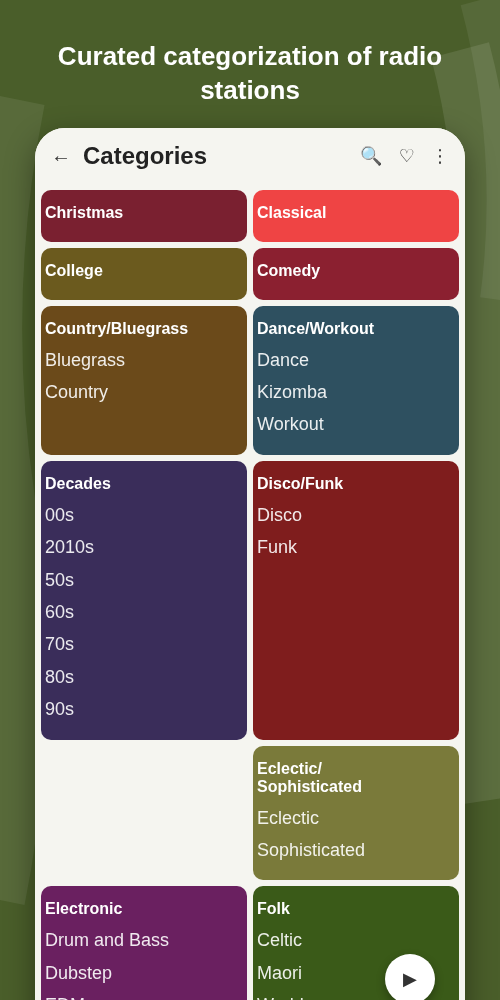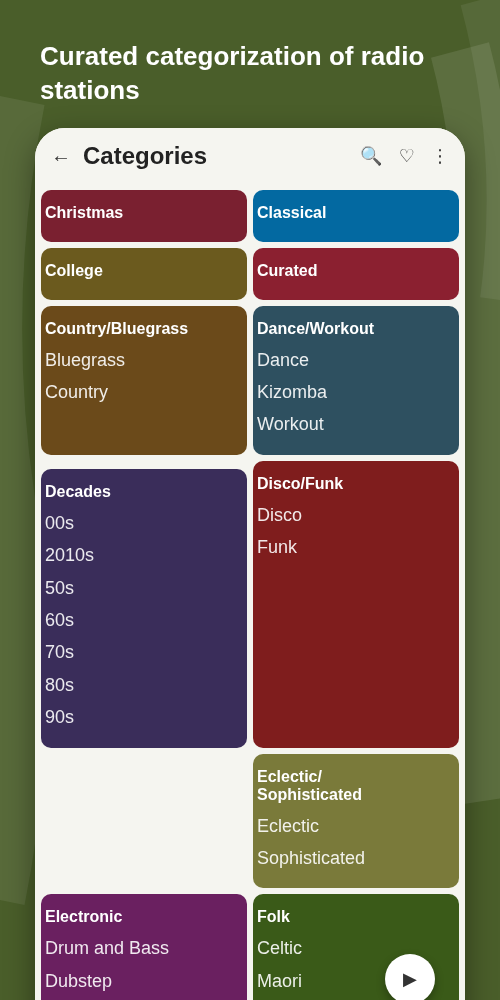--- a/index.html
+++ b/index.html
@@ -16,21 +16,21 @@
     .bg-curves {
       position: absolute;
       top: 0; left: 0; right: 0; bottom: 0;
       pointer-events: none;
       z-index: 0;
     }
 
     .header-text {
       position: relative;
       z-index: 1;
-      text-align: left;
+      text-align: center;
       padding: 40px 40px 20px;
       color: white;
     }
 
     .header-text h1 {
       font-size: 26px;
       font-weight: 800;
       line-height: 1.3;
     }
 
@@ -105,26 +105,26 @@
     }
 
     .category-card .cat-sub {
       font-size: 18px;
       color: rgba(255,255,255,0.9);
       line-height: 1.8;
     }
 
     
     .color-christmas { background-color: #7a2030; }
-    .color-classical  { background-color: #0369a1; }
+    .color-classical  { background-color: #ef4444; }
     .color-college    { background-color: #6b5a1e; }
     .color-comedy     { background-color: #8b2030; }
     .color-country    { background-color: #6b4a1a; }
     .color-dance      { background-color: #2e5060; }
-    .color-decades    { background-color: #3a2d5a; margin-top: 8px; }
+    .color-decades    { background-color: #3a2d5a; }
     .color-disco      { background-color: #7f1d1d; }
     .color-eclectic   { background-color: #7a7a3a; }
     .color-electronic { background-color: #6a2060; }
     .color-folk       { background-color: #3a5a18; }
 
     
     .fab {
       position: absolute;
       bottom: 20px;
       right: 20px;
@@ -174,21 +174,21 @@
 
     <div class="category-card color-classical">
       <div class="cat-title">Classical</div>
     </div>
 
     <div class="category-card color-college">
       <div class="cat-title">College</div>
     </div>
 
     <div class="category-card color-comedy">
-      <div class="cat-title">Curated</div>
+      <div class="cat-title">Comedy</div>
     </div>
 
     <div class="category-card color-country">
       <div class="cat-title">Country/Bluegrass</div>
       <div class="cat-sub">Bluegrass<br>Country</div>
     </div>
 
     <div class="category-card color-dance">
       <div class="cat-title">Dance/Workout</div>
       <div class="cat-sub">Dance<br>Kizomba<br>Workout</div>

